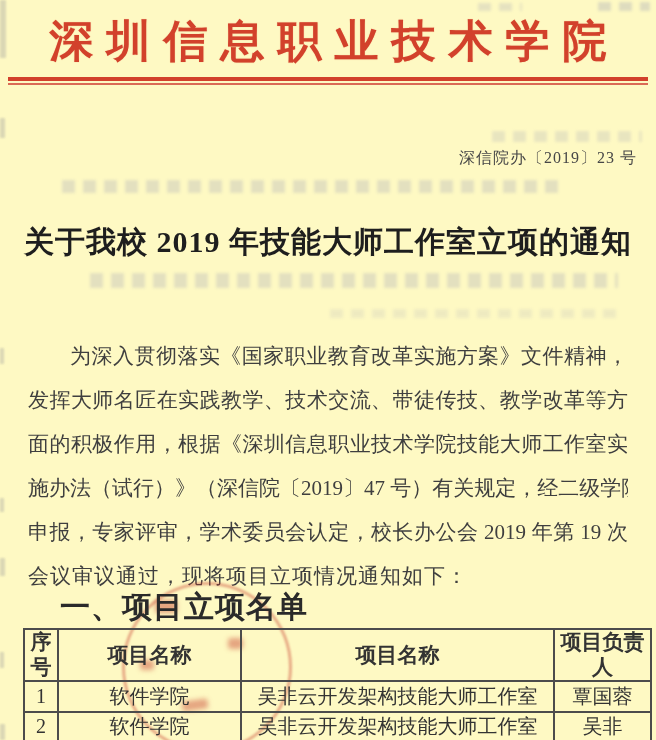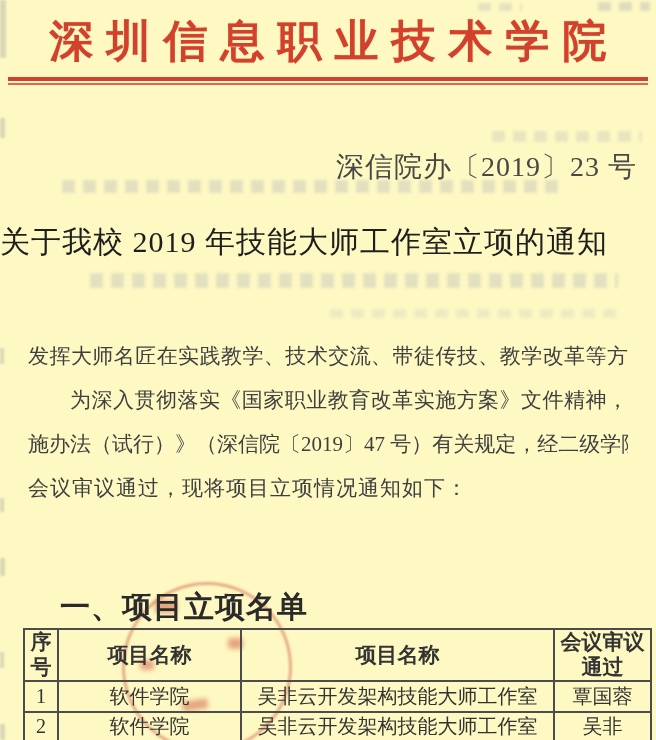--- a/index.html
+++ b/index.html
@@ -19,26 +19,26 @@
     text-shadow:0 0 1px rgba(210,65,43,.45);
     white-space:nowrap;
   }
   .red-rule{position:absolute;left:8px;width:640px;}
   .red-rule .thick{height:4px;background:#d2412b;}
   .red-rule .gap{height:2px;}
   .red-rule .thin{height:2px;background:#da6a54;}
   
   .doc-no{
     position:absolute;top:148px;right:19px;
-    font-size:28px;color:#474747;letter-spacing:1px;white-space:nowrap;
+    font-size:16px;color:#474747;letter-spacing:1px;white-space:nowrap;
   }
   
   .doc-title{
-    position:absolute;top:222px;left:0;width:540px;text-align:center;
-    font-size:30px;font-weight:normal;color:#1e1e1e;letter-spacing:1px;
+    position:absolute;top:222px;left:0;width:656px;text-align:center;
+    font-size:30px;font-weight:bold;color:#1e1e1e;letter-spacing:1px;
     white-space:nowrap;
   }
   
   .salutation{
     position:absolute;top:299px;left:28px;
     font-size:21px;color:#3f3f3f;letter-spacing:2px;
   }
   .para{
     position:absolute;top:334px;left:28px;width:600px;
     font-size:21px;color:#3f3f3f;
@@ -112,23 +112,25 @@
     <div class="gap"></div>
     <div class="thin"></div>
   </div>
 
   <div class="doc-no">深信院办〔2019〕23 号</div>
 
   <div class="doc-title">关于我校 2019 年技能大师工作室立项的通知</div>
 
 
   <div class="para">
+    <div class="pline indent">为深入贯彻落实《国家职业教育改革实施方案》文件精神，</div>
     <div class="pline">发挥大师名匠在实践教学、技术交流、带徒传技、教学改革等方</div>
-    <div class="pline indent">为深入贯彻落实《国家职业教育改革实施方案》文件精神，</div>
+    <div class="pline">面的积极作用，根据《深圳信息职业技术学院技能大师工作室实</div>
     <div class="pline">施办法（试行）》（深信院〔2019〕47 号）有关规定，经二级学院</div>
+    <div class="pline">申报，专家评审，学术委员会认定，校长办公会 2019 年第 19 次</div>
     <div class="pline pl-last">会议审议通过，现将项目立项情况通知如下：</div>
   </div>
 
   <div class="seal"></div>
   <div class="seal-mark sm1"></div>
   <div class="seal-mark sm2"></div>
   <div class="seal-mark sm3"></div>
   <div class="seal-mark sm4"></div>
 
   <div class="section-heading">一、项目立项名单</div>
@@ -138,21 +140,21 @@
       <col style="width:34px">
         <col style="width:183px">
         <col style="width:313px">
         <col style="width:97px">
     </colgroup>
     <tbody>
       <tr class="hdr">
         <th>序号</th>
         <th>项目名称</th>
         <th>项目名称</th>
-        <th class="col-leader">会议审议通过</th>
+        <th class="col-leader">项目负责人</th>
       </tr>
       <tr class="r1">
         <td>1</td>
         <td>软件学院</td>
         <td>吴非云开发架构技能大师工作室</td>
         <td>覃国蓉</td>
       </tr>
       <tr class="r2">
         <td>2</td>
         <td>软件学院</td>

